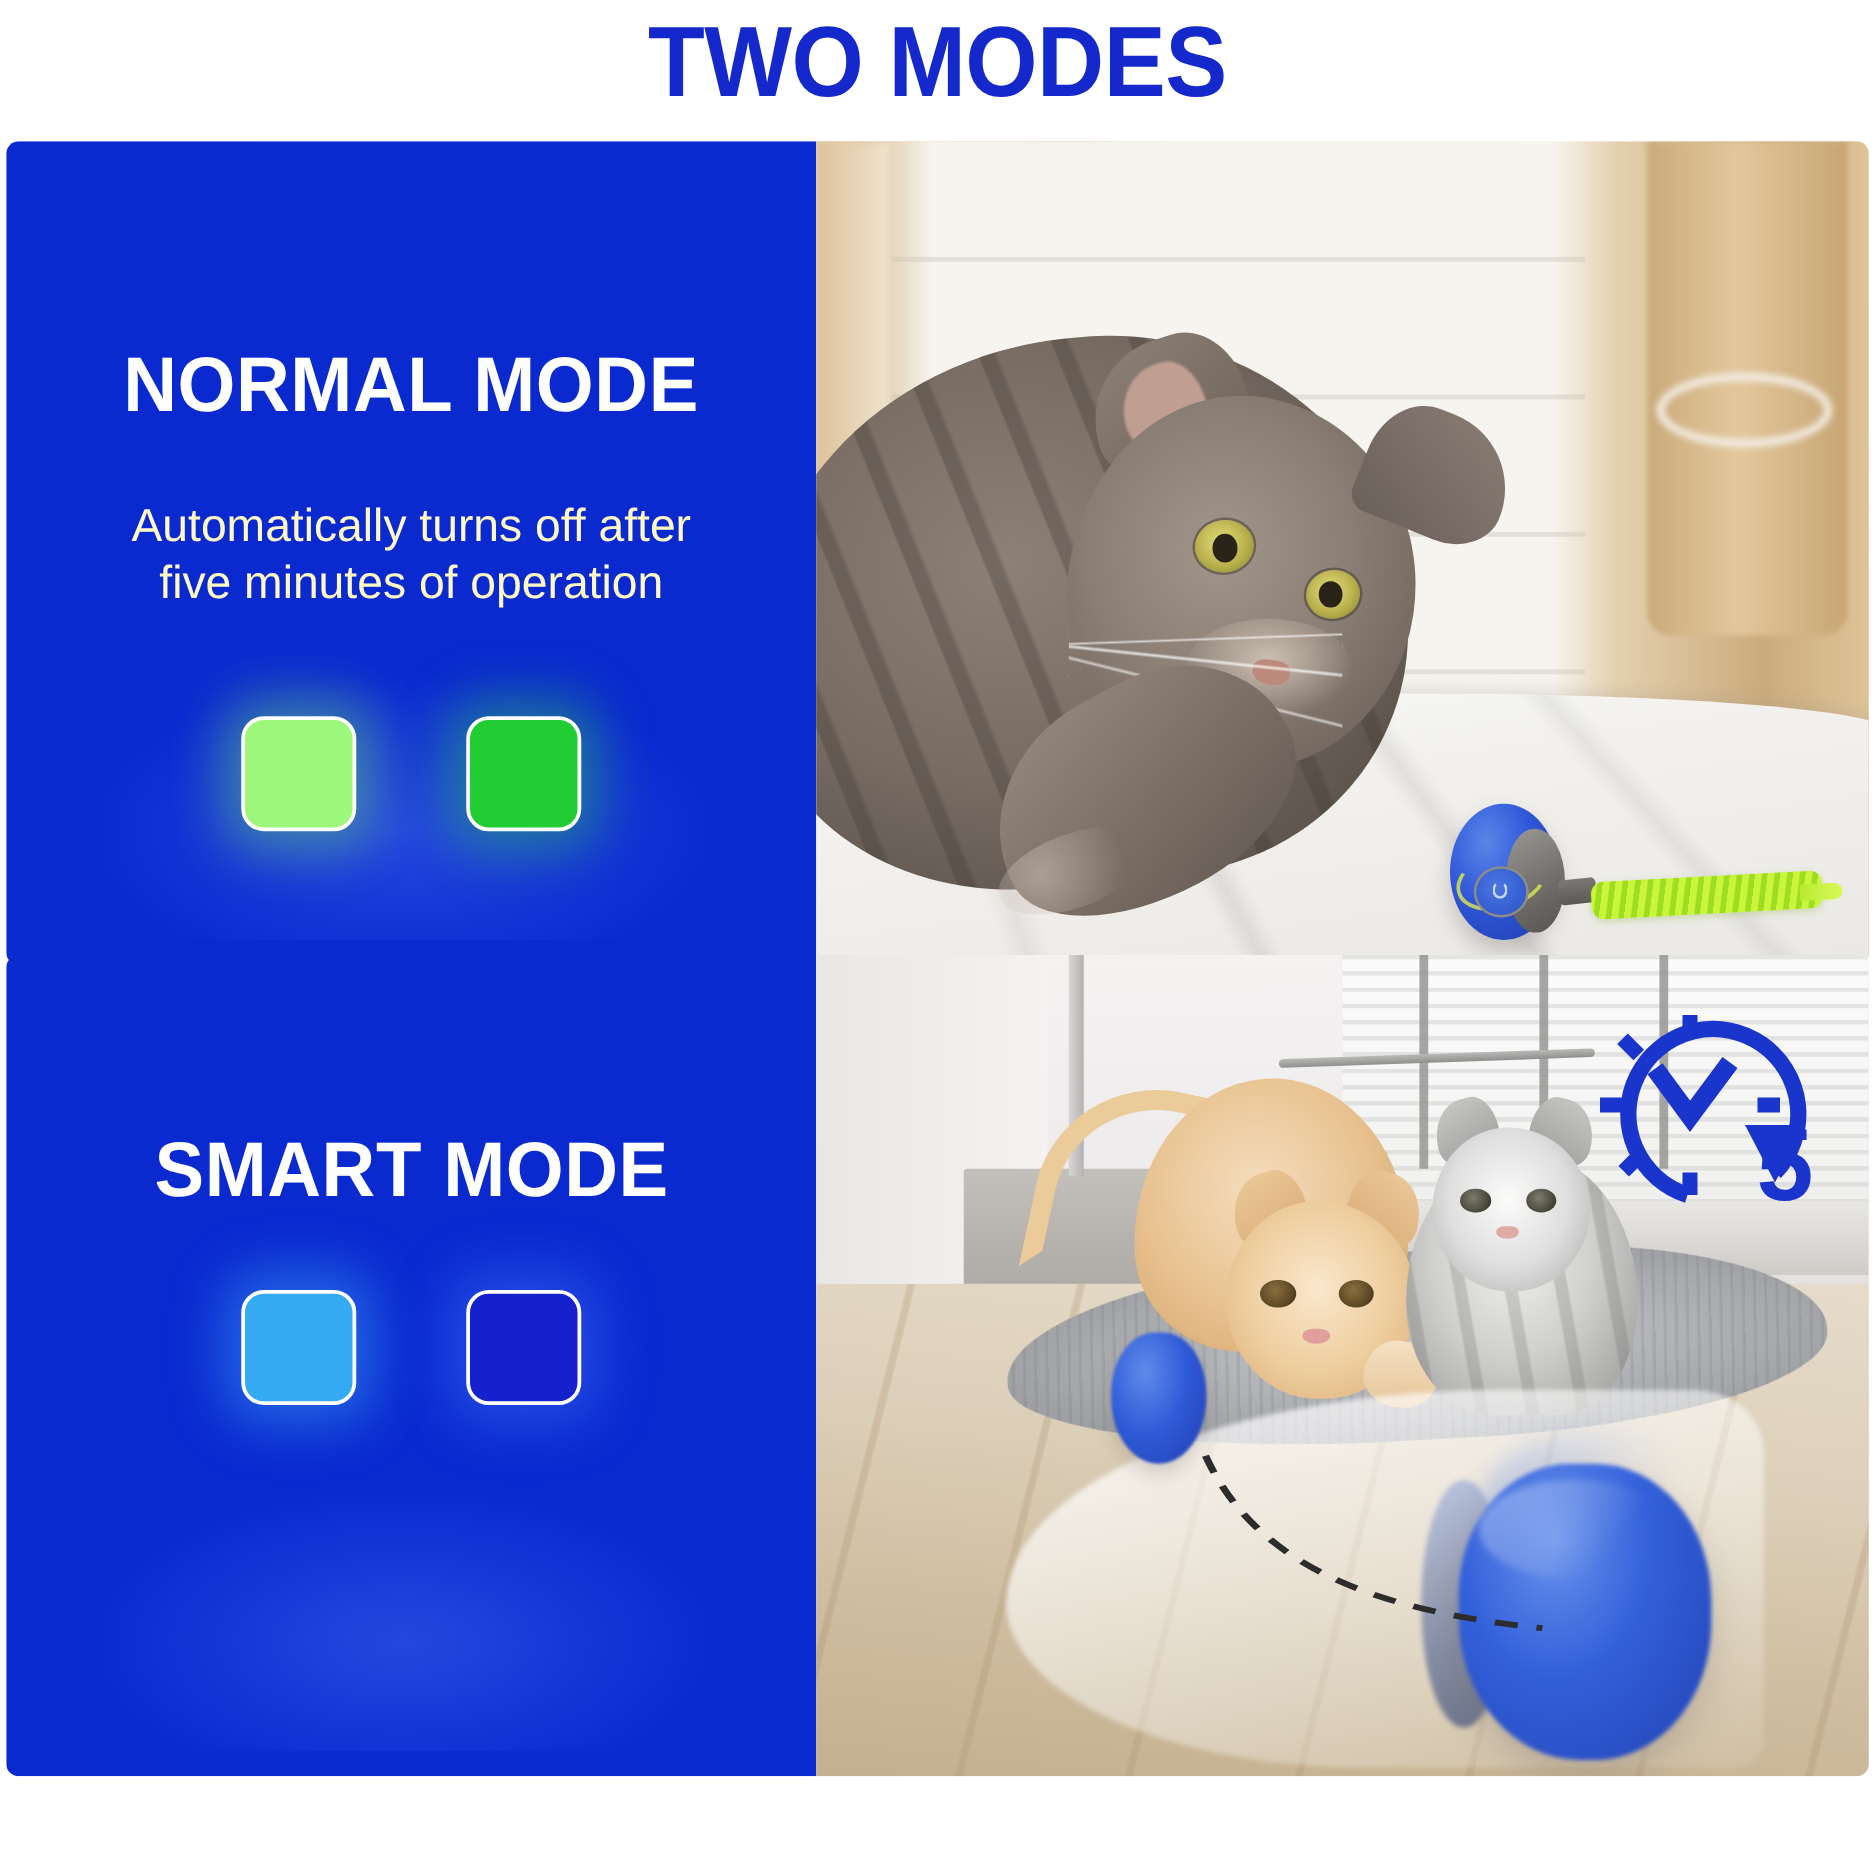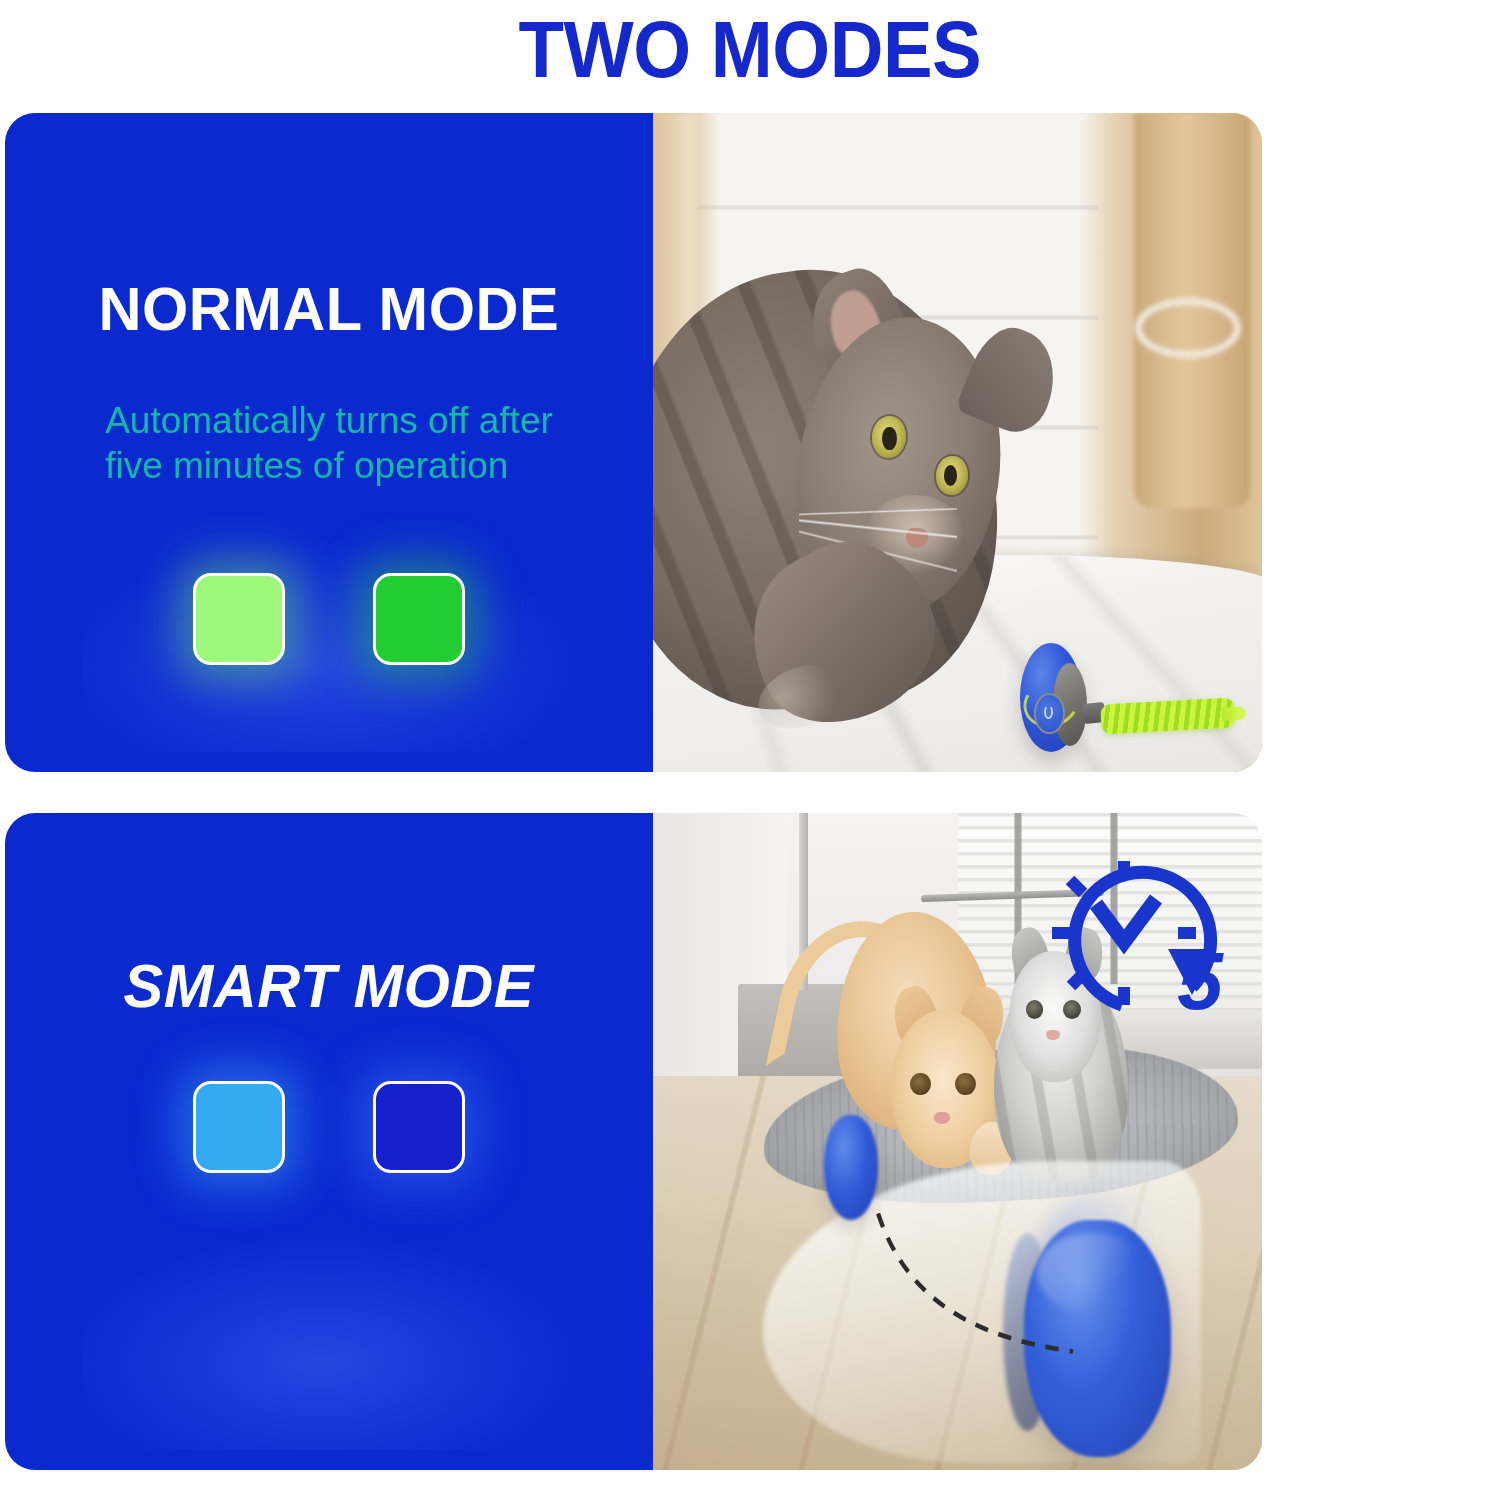--- a/index.html
+++ b/index.html
@@ -35,27 +35,27 @@
     line-height: 1;
     transform: scaleX(0.93);
     transform-origin: center;
     white-space: nowrap;
   }
 
   
   .mode-card {
     position: absolute;
     left: 5px;
-    width: 1257px;
+    width: 1490px;
     display: flex;
     overflow: hidden;
-    border-radius: 30px;
+    border-radius: 10px;
   }
   #card-normal { top: 113px; height: 659px; }
-  #card-smart  { top: 813px; height: 657px; font-style: italic; }
+  #card-smart  { top: 764px; height: 657px; }
 
   .mode-panel {
     width: 648px;
     flex: 0 0 648px;
     background: #0a2ad0;
     position: relative;
     display: flex;
     flex-direction: column;
     align-items: center;
     box-sizing: border-box;
@@ -79,22 +79,23 @@
     color: #fefefd;
     letter-spacing: 0.5px;
     line-height: 1;
     white-space: nowrap;
     text-align: center;
     transform: scaleX(0.96);
   }
   .mode-desc {
     font-size: 37px;
     font-weight: normal;
-    color: #14b8a6;
+    color: #fef9c3;
     line-height: 1.22;
+    text-align: center;
     white-space: pre-line;
     max-width: 600px;
   }
 
   .swatch-row {
     display: flex;
     gap: 88px;
     align-items: center;
     justify-content: center;
     position: relative;

